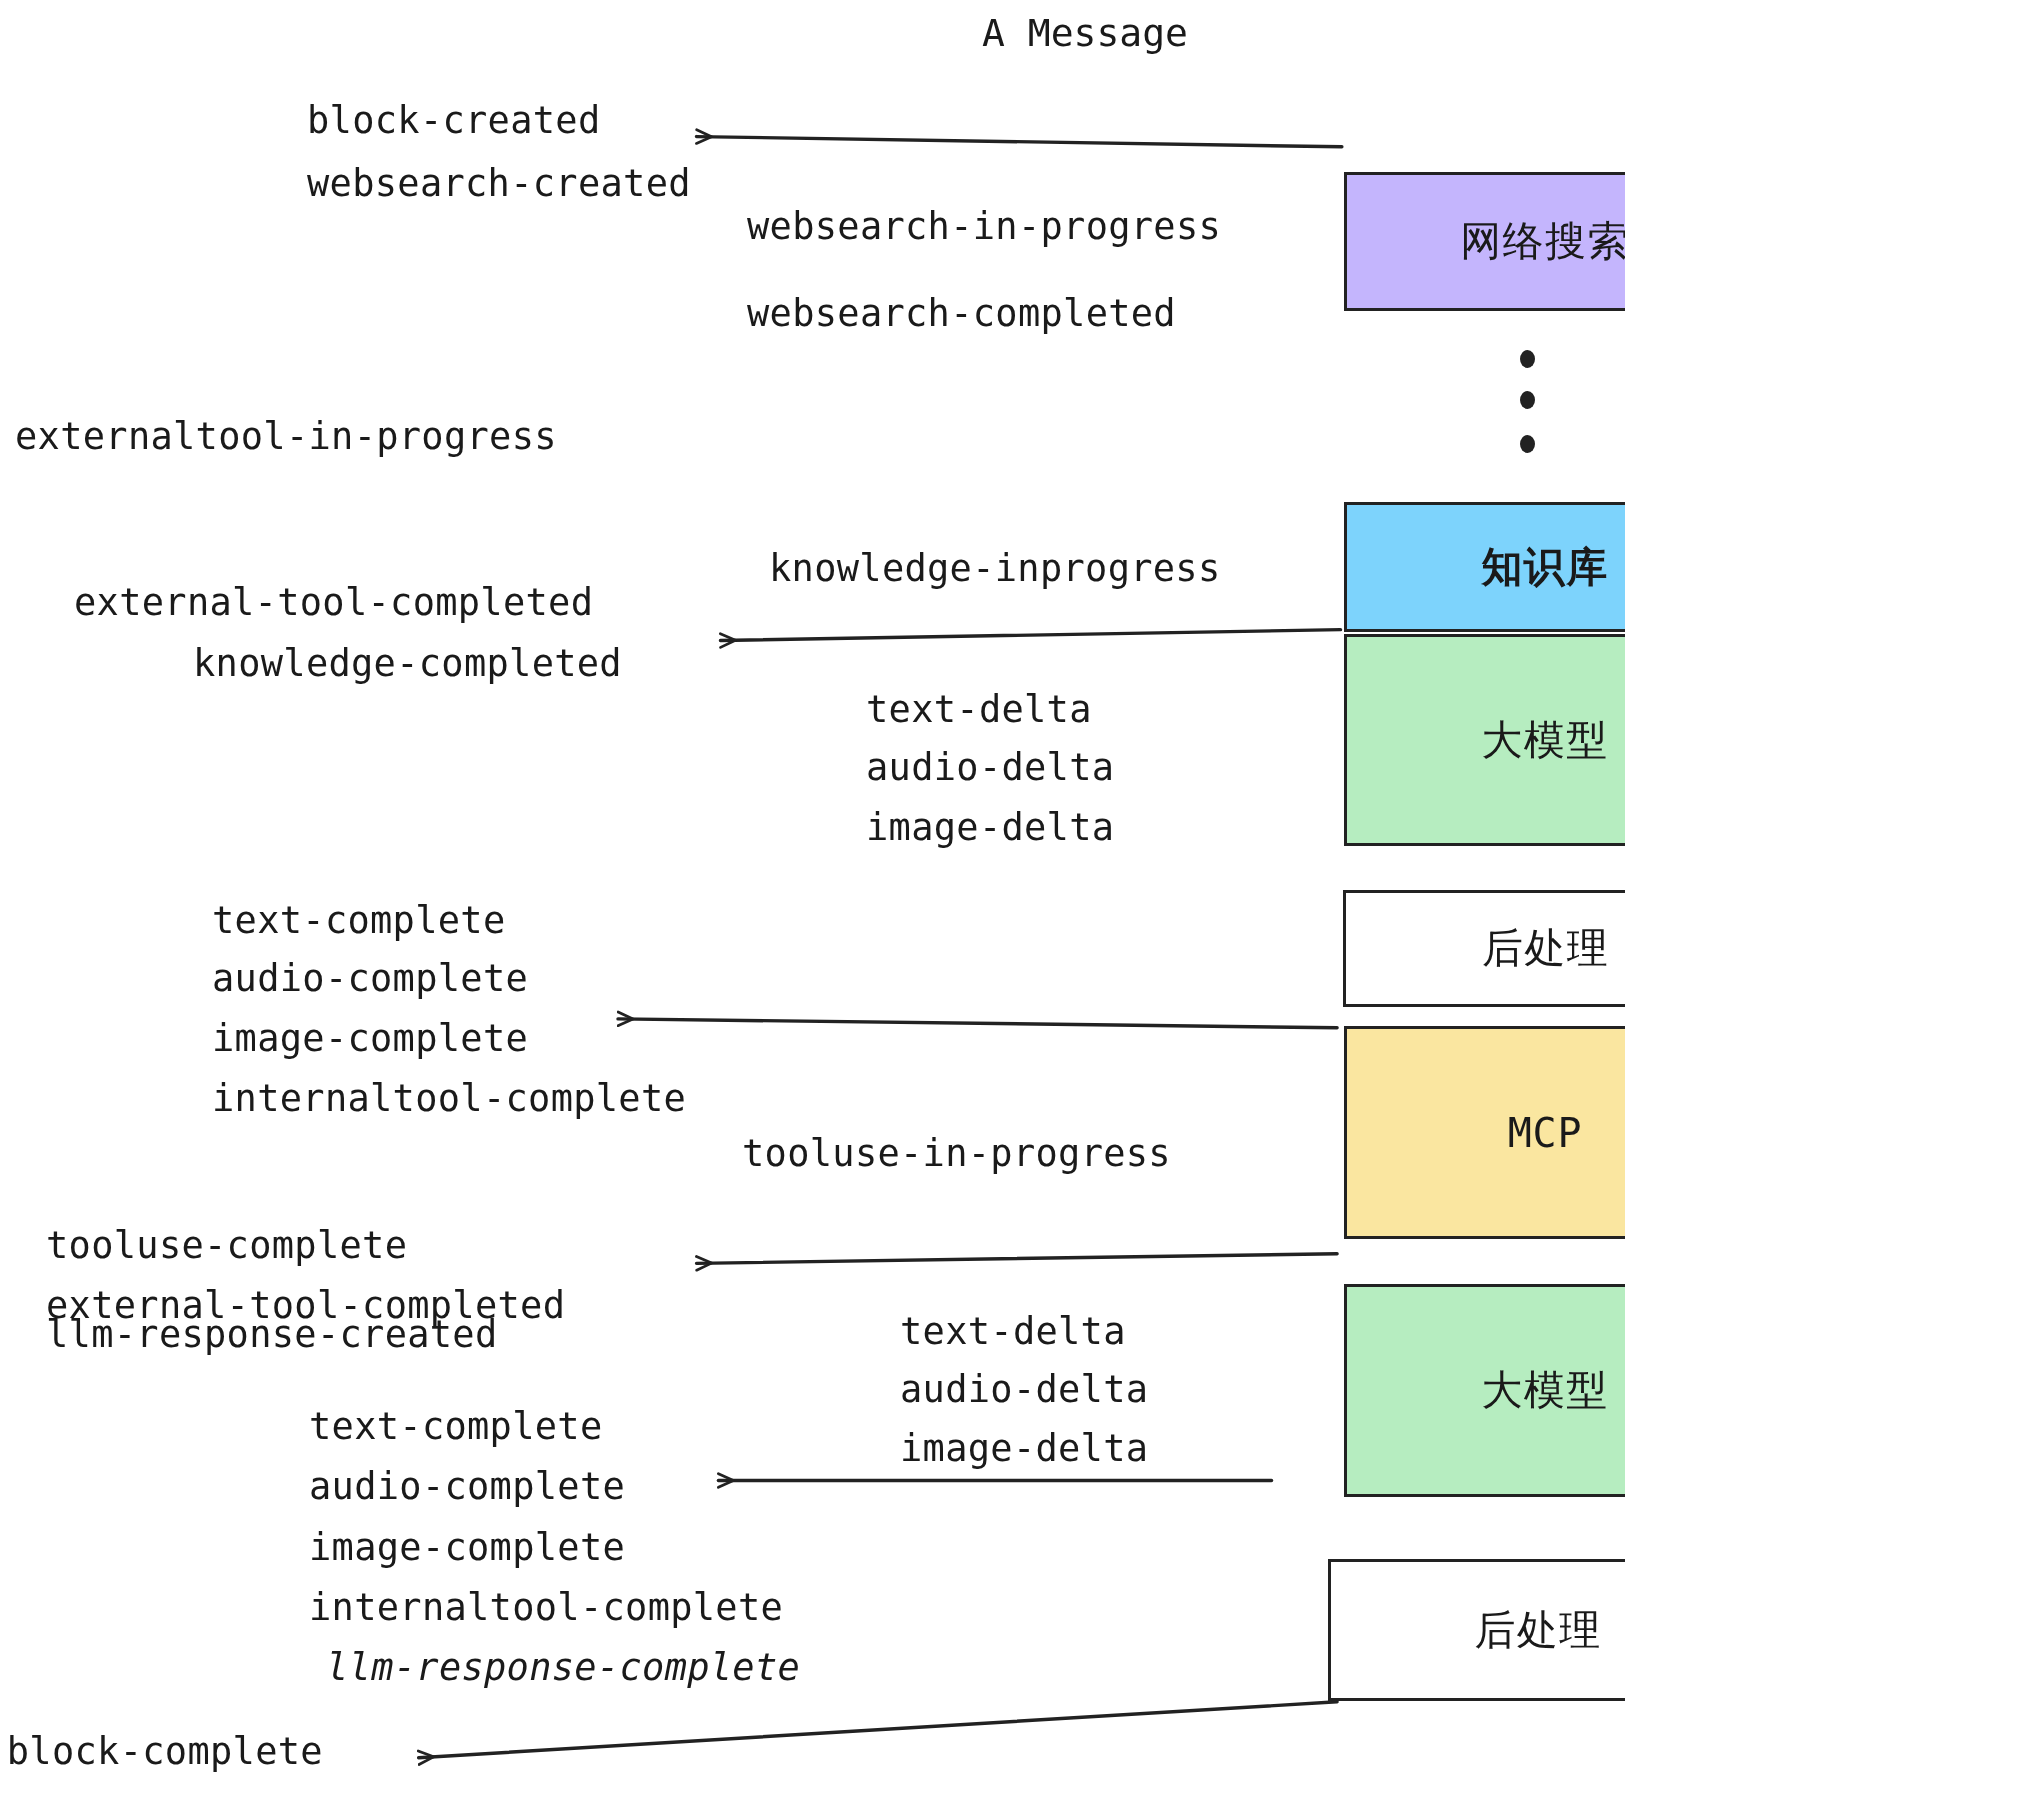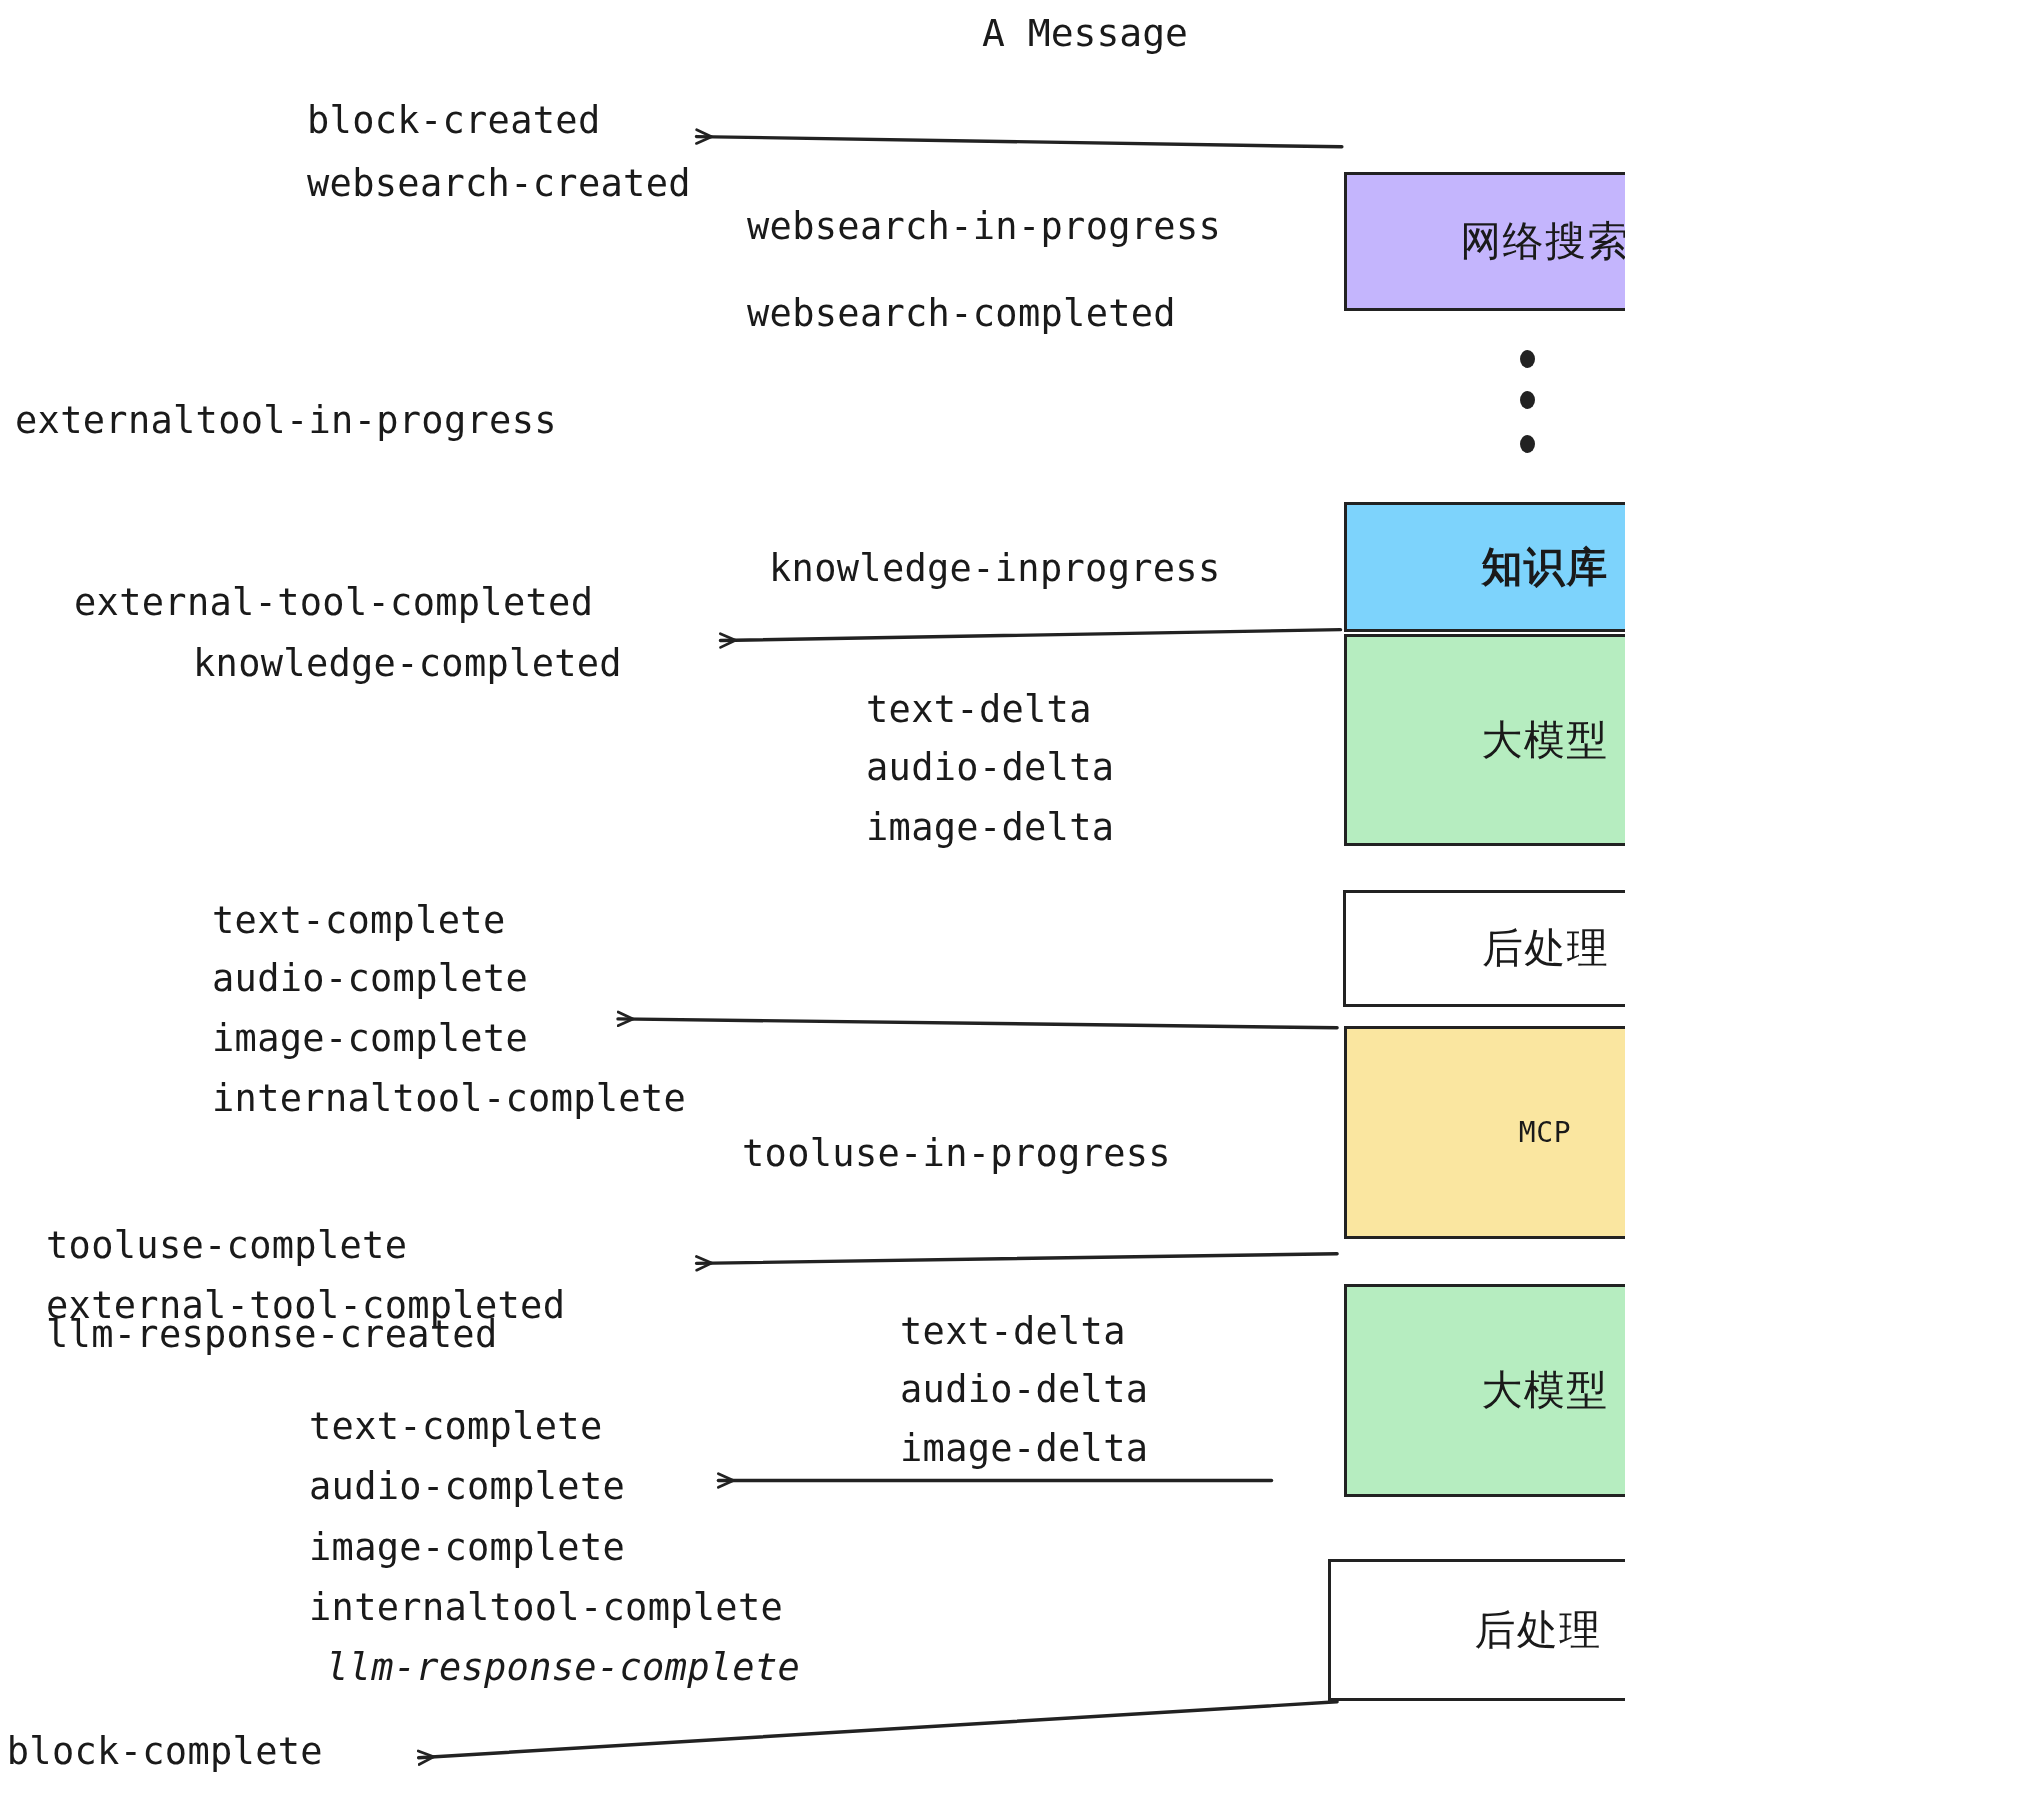--- a/index.html
+++ b/index.html
@@ -48,21 +48,21 @@
     display: flex;
     align-items: center;
     justify-content: center;
     font-family: "DejaVu Sans", "Liberation Sans", sans-serif;
     font-size: 41px;
     color: #1a1a1a;
     letter-spacing: 1.4px;
   }
   .box.mono {
     font-family: "DejaVu Sans Mono", "Liberation Mono", monospace;
-    font-size: 28px;
+    font-size: 40px;
     letter-spacing: 0.7px;
   }
   
   .side-lbl {
     position: absolute;
     font-family: "DejaVu Sans", "Liberation Sans", sans-serif;
     font-size: 40px;
     color: #a21caf;
     white-space: pre;
     letter-spacing: 0.7px;
@@ -121,21 +121,21 @@
       <div class="dot" style="left: 1520px; top: 350px;"></div>
       <div class="dot" style="left: 1520px; top: 391px;"></div>
       <div class="dot" style="left: 1520px; top: 435px;"></div>
     </div>
 
   <div id="labels-host">
       <div class="lbl" style="left: 307px; top: 102px;">block-created</div>
       <div class="lbl" style="left: 307px; top: 165px;">websearch-created</div>
       <div class="lbl" style="left: 747px; top: 208px;">websearch-in-progress</div>
       <div class="lbl" style="left: 747px; top: 295px;">websearch-completed</div>
-      <div class="lbl" style="left: 15px; top: 402px;">externaltool-in-progress</div>
+      <div class="lbl" style="left: 15px; top: 418px;">externaltool-in-progress</div>
       <div class="lbl" style="left: 769px; top: 550px;">knowledge-inprogress</div>
       <div class="lbl" style="left: 74px; top: 584px;">external-tool-completed</div>
       <div class="lbl" style="left: 193px; top: 645px;">knowledge-completed</div>
       <div class="lbl" style="left: 866px; top: 691px;">text-delta</div>
       <div class="lbl" style="left: 866px; top: 749px;">audio-delta</div>
       <div class="lbl" style="left: 866px; top: 809px;">image-delta</div>
       <div class="lbl" style="left: 212px; top: 902px;">text-complete</div>
       <div class="lbl" style="left: 212px; top: 960px;">audio-complete</div>
       <div class="lbl" style="left: 212px; top: 1020px;">image-complete</div>
       <div class="lbl" style="left: 212px; top: 1080px;">internaltool-complete</div>

